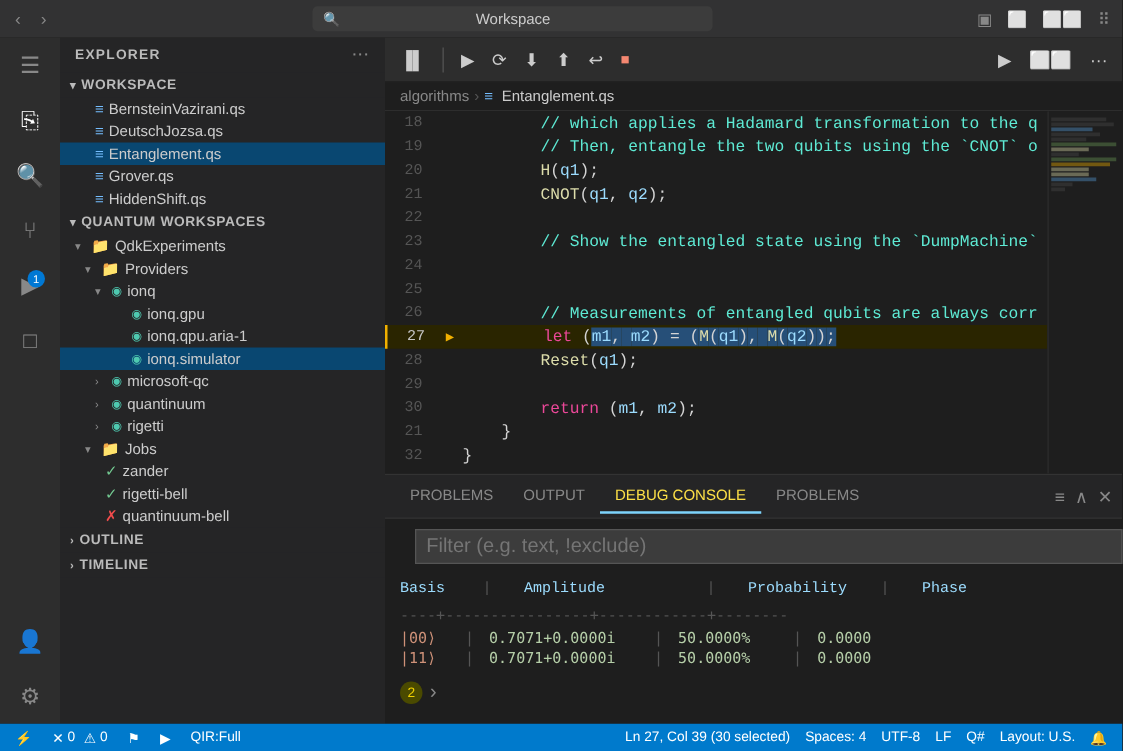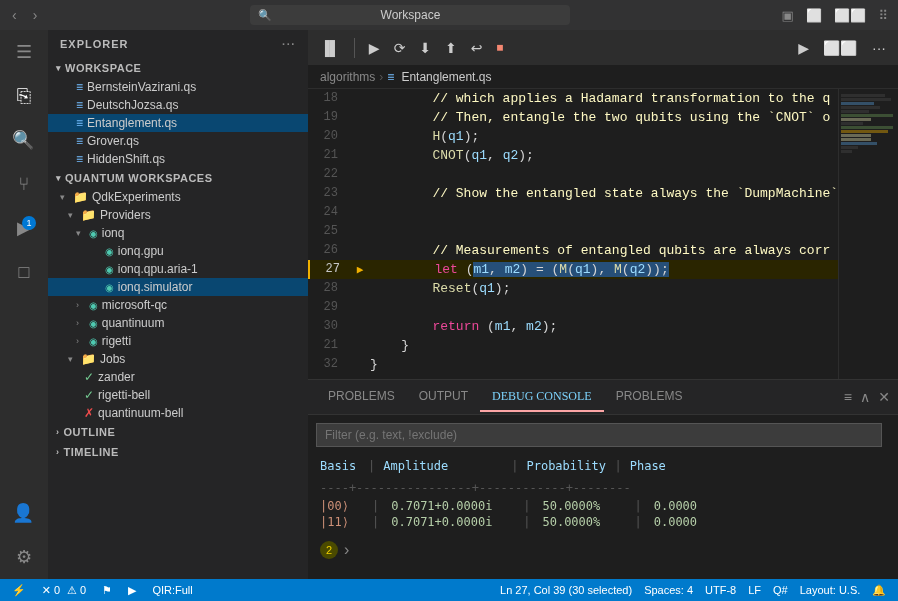--- a/index.html
+++ b/index.html
@@ -60,49 +60,49 @@
     .line-content { flex: 1; padding: 2px 4px; white-space: pre; }
     .debug-arrow-wrap { width: 16px; flex-shrink: 0; display: flex; align-items: center; justify-content: center; color: #f0b000; font-size: 11px; }
 
     
     .minimap { width: 60px; background: #1e1e1e; border-left: 1px solid #2d2d2d; flex-shrink: 0; }
 
     
     .panel { height: 200px; background: #1e1e1e; border-top: 1px solid #333; display: flex; flex-direction: column; flex-shrink: 0; }
     .panel-tabs { display: flex; align-items: center; background: #252526; border-bottom: 1px solid #333; padding: 0 8px; height: 35px; }
     .panel-tab { padding: 6px 12px; font-size: 12px; color: #888; cursor: pointer; border-bottom: 2px solid transparent; }
-    .panel-tab.active { color: #7dd3fc; border-bottom: 2px solid #fca5a5; font-family: Liberation Serif, serif; }
+    .panel-tab.active { color: #fde047; border-bottom: 2px solid #7dd3fc; }
     .panel-actions { margin-left: auto; display: flex; gap: 8px; color: #888; }
     .panel-action-btn { background: none; border: none; color: #888; cursor: pointer; font-size: 14px; }
 
     
     .debug-console { flex: 1; overflow-y: auto; padding: 4px; }
-    .filter-bar { background: #3c3c3c; border: 1px solid #555; color: #888; padding: 4px 8px; margin: 4px 4px; font-size: 12px; width: calc(100% - 16px); }
+    .filter-bar { background: #3c3c3c; border: 1px solid #555; color: #888; padding: 4px 8px; margin: 4px 20px; font-size: 16px; width: calc(100% - 16px); }
     .console-table { margin: 8px; font-family: 'Consolas', monospace; font-size: 12px; }
-    .console-table-header { color: #9cdcfe; display: flex; gap: 4px; margin-bottom: 4px; padding-bottom: 4px; }
+    .console-table-header { color: #9cdcfe; display: flex; gap: 22px; margin-bottom: 4px; padding-bottom: 4px; font-family: Liberation Mono, monospace; }
     .console-row { display: flex; gap: 8px; color: #ccc; margin-bottom: 2px; }
     .col-basis { width: 40px; color: #ce9178; }
     .col-amp { width: 120px; color: #b5cea8; }
     .col-prob { width: 80px; color: #b5cea8; }
     .col-phase { width: 80px; color: #b5cea8; }
     .col-header { color: #9cdcfe; }
     .pipe { color: #555; margin: 0 4px; }
     .console-prompt { display: flex; align-items: center; padding: 4px 8px; }
     .prompt-num { background: #4a4a00; color: #f0d000; border-radius: 50%; width: 18px; height: 18px; display: flex; align-items: center; justify-content: center; font-size: 11px; margin-right: 6px; }
 
     
     .status-bar { height: 22px; background: #007acc; display: flex; align-items: center; padding: 0 8px; gap: 8px; font-size: 11px; color: #fff; flex-shrink: 0; }
     .status-item { display: flex; align-items: center; gap: 3px; padding: 0 4px; cursor: pointer; white-space: nowrap; }
     .status-right { margin-left: auto; display: flex; gap: 4px; }
 
     
     .kw { color: #ec4899; }
     .fn { color: #dcdcaa; }
     .var { color: #9cdcfe; }
-    .comment { color: #fef9c3; margin-top: 32px; }
+    .comment { color: #5eead4; margin-top: 32px; }
     .punc { color: #d4d4d4; }
     .op { color: #d4d4d4; }
   </style>
 </head>
 <body>
 
 <div class="top-bar">
   <div class="top-bar-left">
     <button class="nav-btn">‹</button>
     <button class="nav-btn">›</button>
@@ -306,21 +306,21 @@
 
         <div class="code-line">
           <div class="line-num">22</div>
           <div class="debug-arrow-wrap"></div>
           <div class="line-content"></div>
         </div>
 
         <div class="code-line">
           <div class="line-num">23</div>
           <div class="debug-arrow-wrap"></div>
-          <div class="line-content"><span class="comment">        // Show the entangled state always the `DumpMachine`</span></div>
+          <div class="line-content"><span class="comment">        // Show the entangled state using the `DumpMachine`</span></div>
         </div>
 
         <div class="code-line">
           <div class="line-num">24</div>
           <div class="debug-arrow-wrap"></div>
         </div>
 
         <div class="code-line">
           <div class="line-num">25</div>
           <div class="debug-arrow-wrap"></div>

